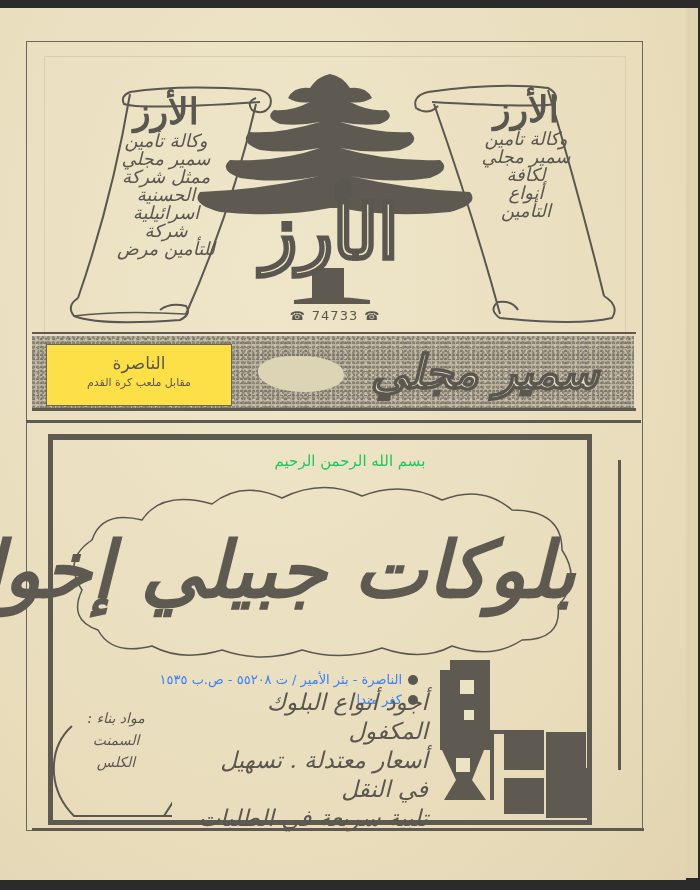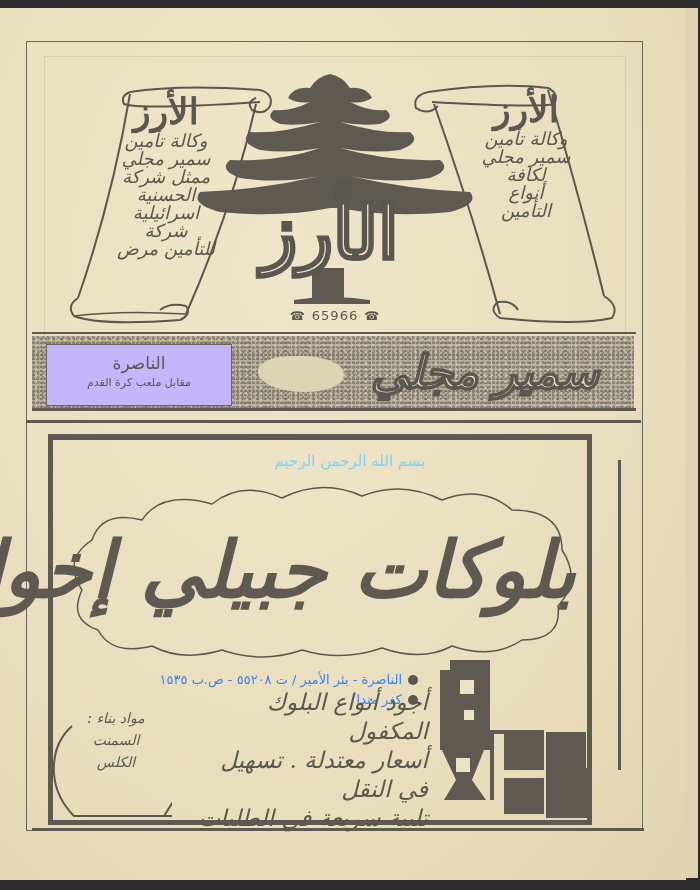--- a/index.html
+++ b/index.html
@@ -55,21 +55,21 @@
       position: absolute; left: 32px; top: 336px; width: 602px; height: 72px;
       background-color: #b9b19b;
       background-image:
         radial-gradient(circle at 20% 30%, #8d877a 0 1px, transparent 2px),
         radial-gradient(circle at 70% 60%, #c9c0a8 0 1px, transparent 2px),
         radial-gradient(circle at 40% 80%, #7a756a 0 1px, transparent 2px);
       background-size: 5px 5px, 7px 6px, 4px 4px;
     }
     .banner-box {
       position: absolute; left: 46px; top: 344px; width: 184px; height: 60px;
-      background: #c4b5fd; border: 1px solid #6a665d; direction: rtl; text-align: center;
+      background: #fde047; border: 1px solid #6a665d; direction: rtl; text-align: center;
       color: #5a5750;
     }
     .banner-box .city { font-family: "DejaVu Serif", serif; font-size: 17px; line-height: 24px; margin-top: 6px; }
     .banner-box .addr { font-size: 11px; line-height: 16px; }
     .banner-cloud {
       position: absolute; left: 258px; top: 356px; width: 86px; height: 36px;
       background: #ddd3b5; border-radius: 40% 50% 45% 55%;
     }
     .banner-name {
       position: absolute; left: 350px; top: 340px; width: 270px; height: 64px;
@@ -78,21 +78,21 @@
       color: #e6dcbe; -webkit-text-stroke: 2px #5a5750; font-style: italic;
     }
     
     .ad-box {
       position: absolute; left: 48px; top: 434px; width: 534px; height: 380px;
       border: 5px solid #5e5a52; border-top-width: 6px;
     }
     .ad-vline { position: absolute; left: 618px; top: 460px; width: 3px; height: 310px; background: #5e5a52; }
     .basmala {
       position: absolute; left: 200px; top: 452px; width: 300px; text-align: center;
-      direction: rtl; font-family: "DejaVu Serif", serif; font-size: 15px; color: #7dd3fc;
+      direction: rtl; font-family: "DejaVu Serif", serif; font-size: 15px; color: #22c55e;
     }
     .cloud-frame {
       position: absolute; left: 62px; top: 480px; width: 520px; height: 180px;
     }
     .headline {
       position: absolute; left: 64px; top: 490px; width: 512px; height: 160px;
       direction: rtl; text-align: center; font-family: "DejaVu Serif", serif;
       font-size: 78px; font-weight: bold; color: #5e5a52; line-height: 160px;
       font-style: italic; letter-spacing: -2px; white-space: nowrap;
     }
@@ -169,21 +169,21 @@
     <g fill="#5e5a52">
       <path d="M140 2 Q152 4 160 16 Q176 14 182 26 Q172 32 160 30 Q180 40 196 38 Q206 46 190 52 Q170 54 150 50 Q190 62 220 60 Q232 70 210 78 Q180 82 150 76 Q200 90 250 88 Q262 98 240 106 Q200 112 160 104 Q220 118 280 120 Q290 132 260 140 Q200 146 150 136 L140 136 Q90 146 30 140 Q0 132 10 120 Q70 118 130 104 Q90 112 50 106 Q28 98 40 88 Q90 90 130 76 Q100 82 70 78 Q48 70 60 60 Q90 62 130 50 Q110 54 90 52 Q74 46 84 38 Q100 40 120 30 Q108 32 98 26 Q104 14 120 16 Q128 4 140 2 Z"></path>
       <rect x="122" y="196" width="32" height="30"></rect>
       <path d="M104 228 Q140 222 180 228 L180 232 L104 232 Z"></path>
     </g>
   </svg>
   <div class="logo-word">الأرز</div>
 </div>
 
 <div class="phone-row">
-  <span class="tel">☎</span><span>65966</span><span class="tel">☎</span>
+  <span class="tel">☎</span><span>74733</span><span class="tel">☎</span>
 </div>
 
 <div class="rule" style="left:32px; top:332px; width:604px; height:2px;"></div>
 <div class="banner"></div>
 <div class="banner-box">
   <div class="city">الناصرة</div>
   <div class="addr">مقابل ملعب كرة القدم</div>
 </div>
 <div class="banner-cloud"></div>
 <div class="banner-name">سمير مجلي</div>

